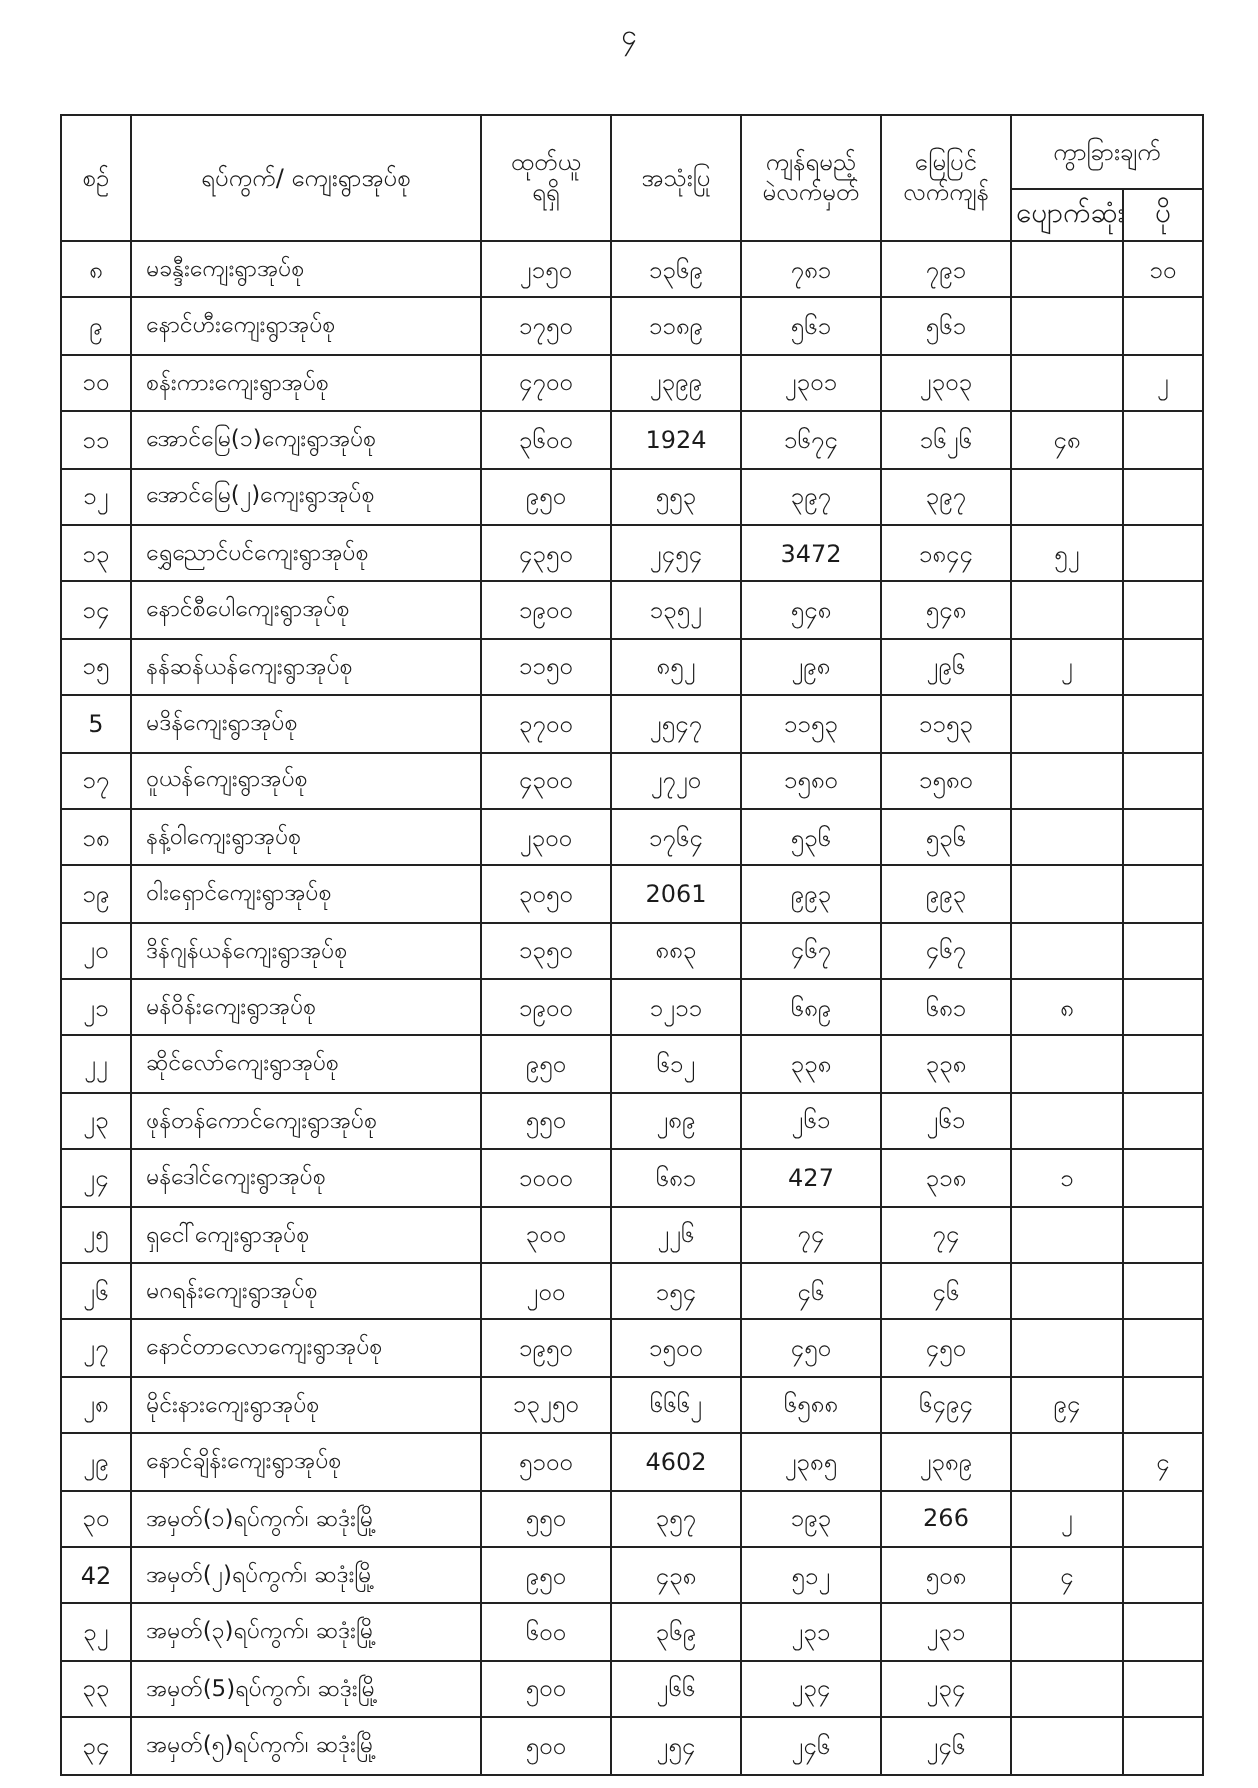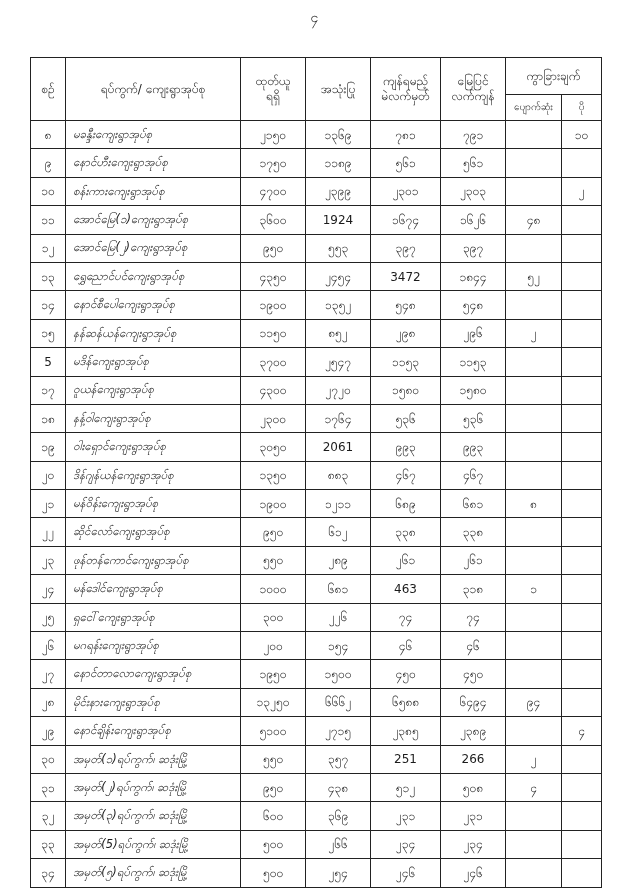--- a/index.html
+++ b/index.html
@@ -27,28 +27,27 @@
     font-weight:normal;
     text-align:center;
     vertical-align:middle;
     font-size:12px;
     line-height:1.18;
     padding:0 2px;
     white-space:nowrap;
     overflow:hidden;
   }
   thead tr.group-row th { height:37px; }
-  thead tr.sub-row th { height:26px; font-size:10px;margin-top:24px; }
+  thead tr.sub-row th { height:26px; font-size:14px;margin-top:24px; }
   thead th div { line-height:1.25; }
   tbody td { height:28.4px; }
   td.name-cell {
     text-align:left;
     padding-left:7px;
     font-size:11.5px;
-    font-style:italic;
   }
 </style>
 </head>
 <body>
 
 <div class="page">
 
   <div class="page-number">၄</div>
 
   <table class="ballot-table">
@@ -257,21 +256,21 @@
           <td>၂၆၁</td>
           <td>၂၆၁</td>
           <td></td>
           <td></td>
         </tr>
         <tr>
           <td>၂၄</td>
           <td class="name-cell">မန်ဒေါင်ကျေးရွာအုပ်စု</td>
           <td>၁၀၀၀</td>
           <td>၆၈၁</td>
-          <td>463</td>
+          <td>427</td>
           <td>၃၁၈</td>
           <td>၁</td>
           <td></td>
         </tr>
         <tr>
           <td>၂၅</td>
           <td class="name-cell">ရှငေါ်ကျေးရွာအုပ်စု</td>
           <td>၃၀၀</td>
           <td>၂၂၆</td>
           <td>၇၄</td>
@@ -306,38 +305,38 @@
           <td>၆၆၆၂</td>
           <td>၆၅၈၈</td>
           <td>၆၄၉၄</td>
           <td>၉၄</td>
           <td></td>
         </tr>
         <tr>
           <td>၂၉</td>
           <td class="name-cell">နောင်ချိန်းကျေးရွာအုပ်စု</td>
           <td>၅၁၀၀</td>
-          <td>၂၇၁၅</td>
+          <td>4602</td>
           <td>၂၃၈၅</td>
           <td>၂၃၈၉</td>
           <td></td>
           <td>၄</td>
         </tr>
         <tr>
           <td>၃၀</td>
           <td class="name-cell">အမှတ်(၁)ရပ်ကွက်၊ ဆဒုံးမြို့</td>
           <td>၅၅၀</td>
           <td>၃၅၇</td>
-          <td>251</td>
+          <td>၁၉၃</td>
           <td>266</td>
           <td>၂</td>
           <td></td>
         </tr>
         <tr>
-          <td>၃၁</td>
+          <td>42</td>
           <td class="name-cell">အမှတ်(၂)ရပ်ကွက်၊ ဆဒုံးမြို့</td>
           <td>၉၅၀</td>
           <td>၄၃၈</td>
           <td>၅၁၂</td>
           <td>၅၀၈</td>
           <td>၄</td>
           <td></td>
         </tr>
         <tr>
           <td>၃၂</td>

